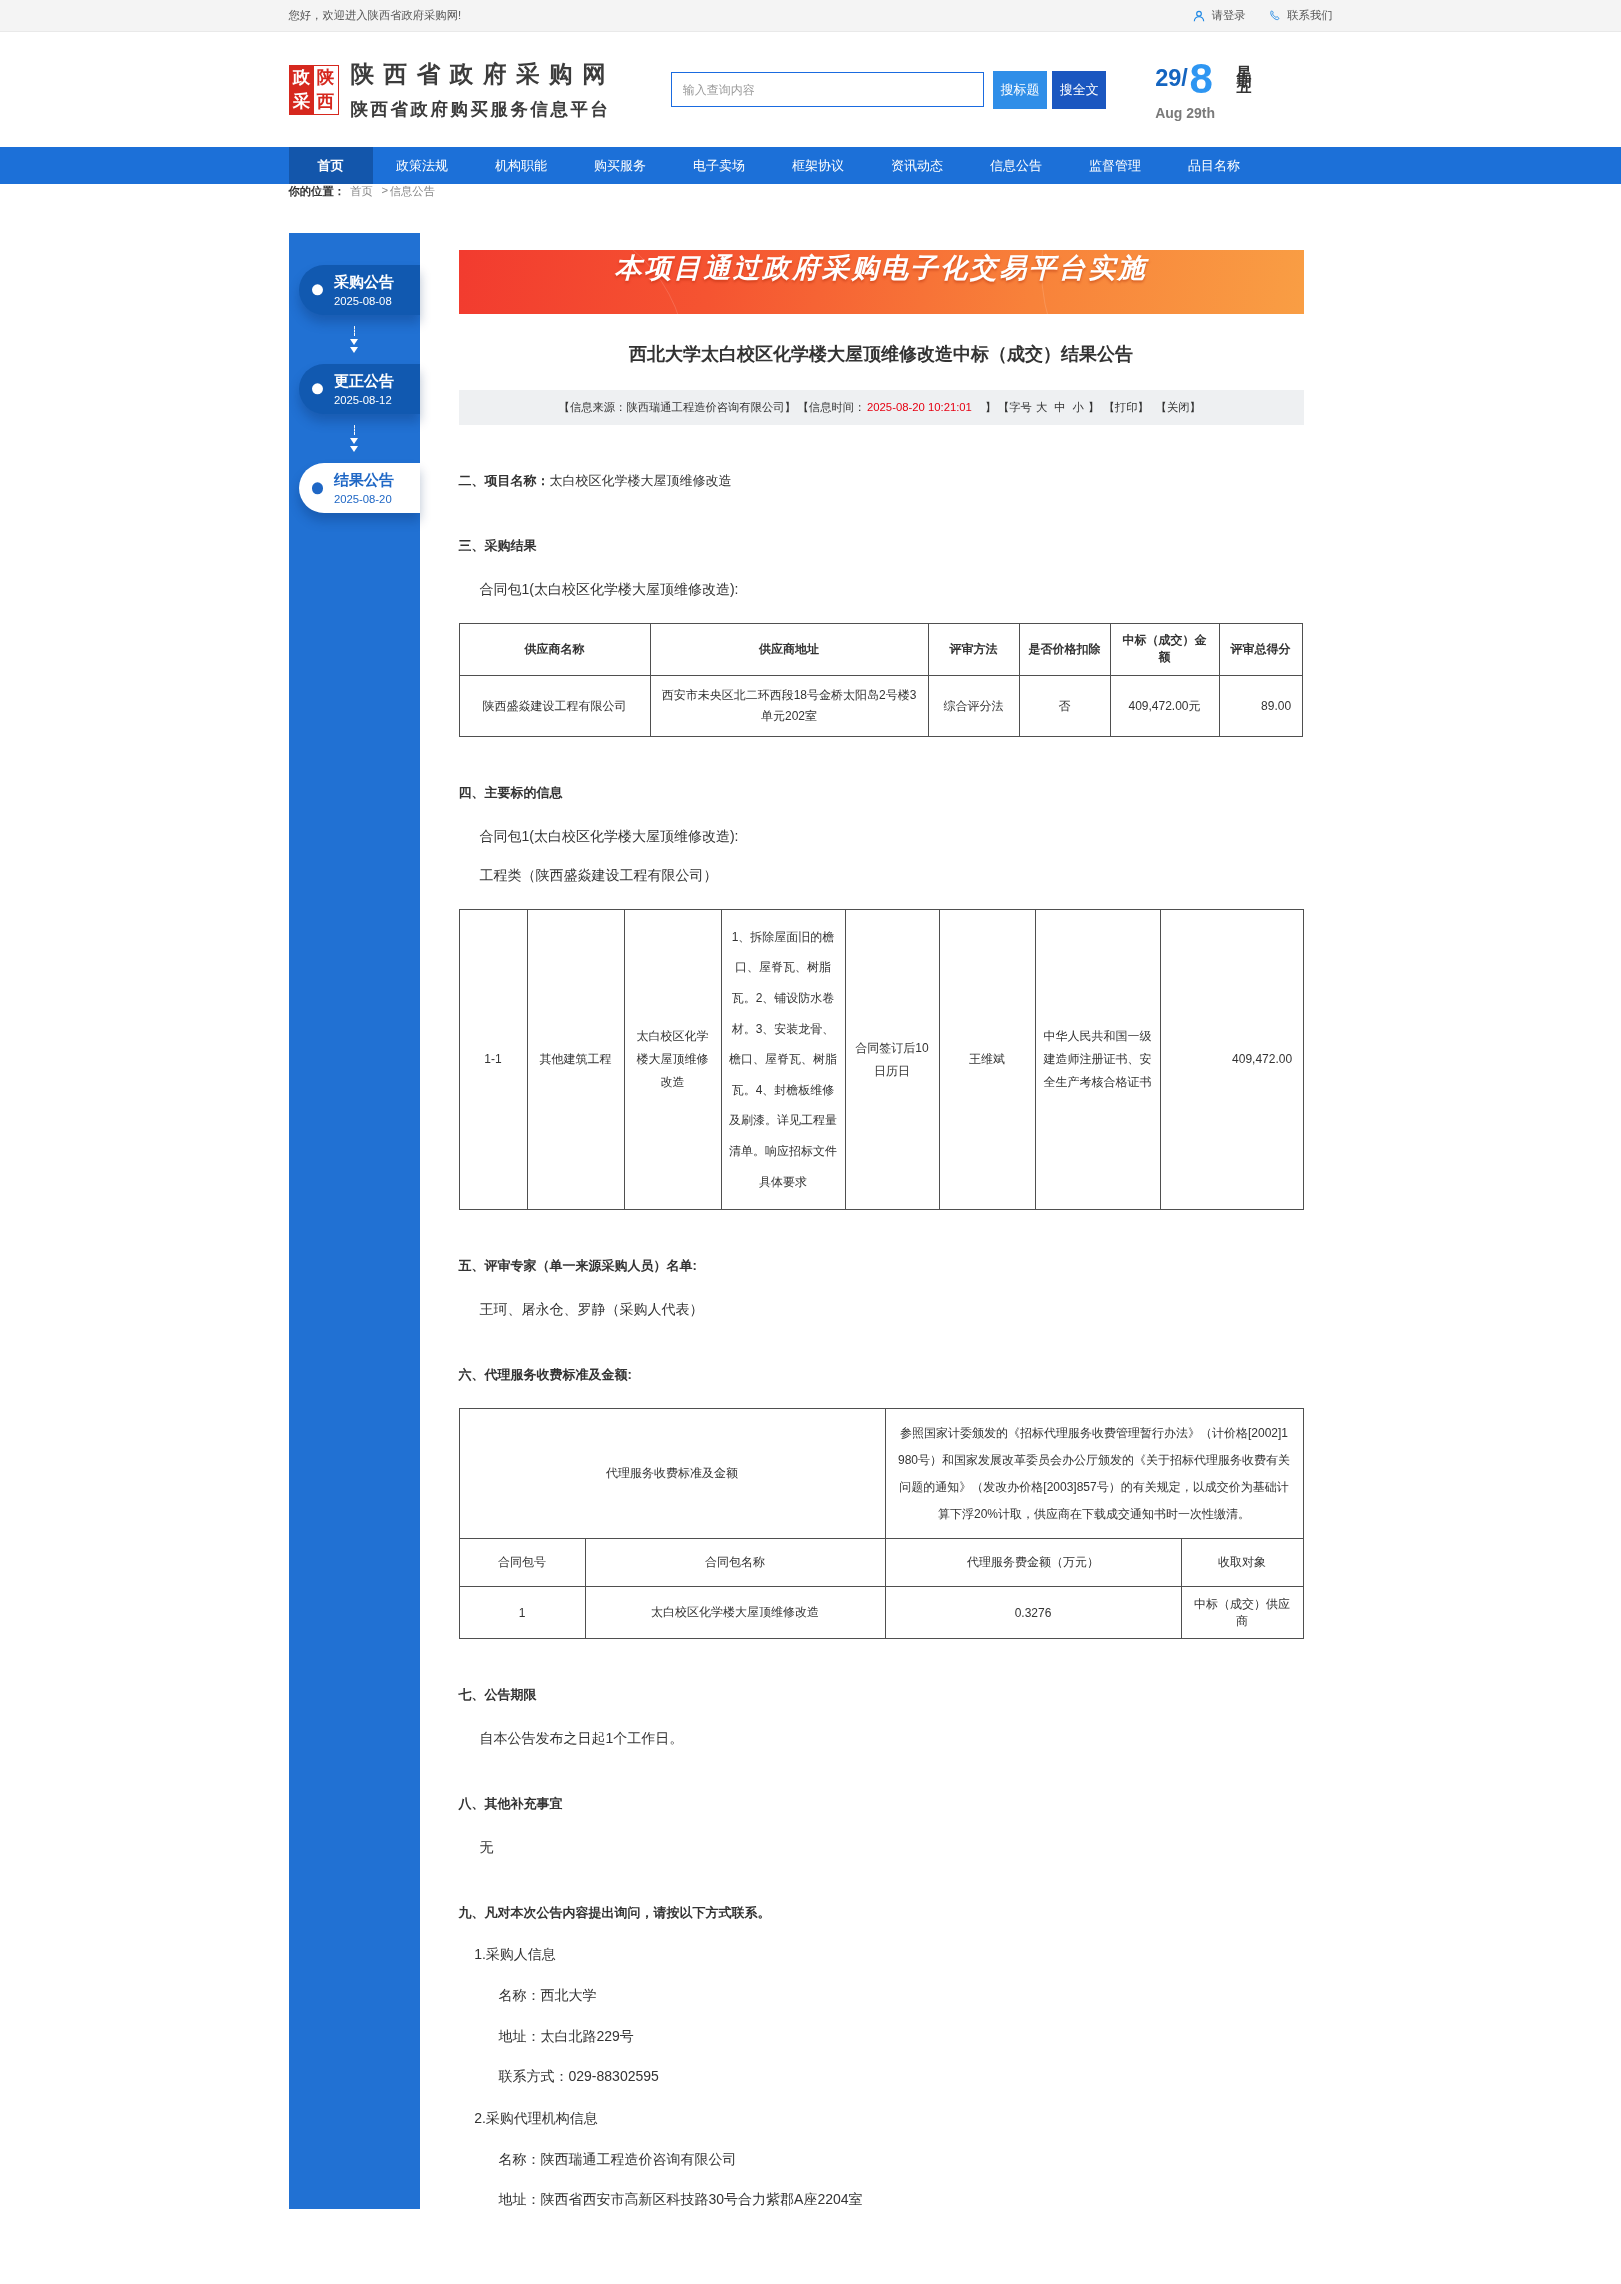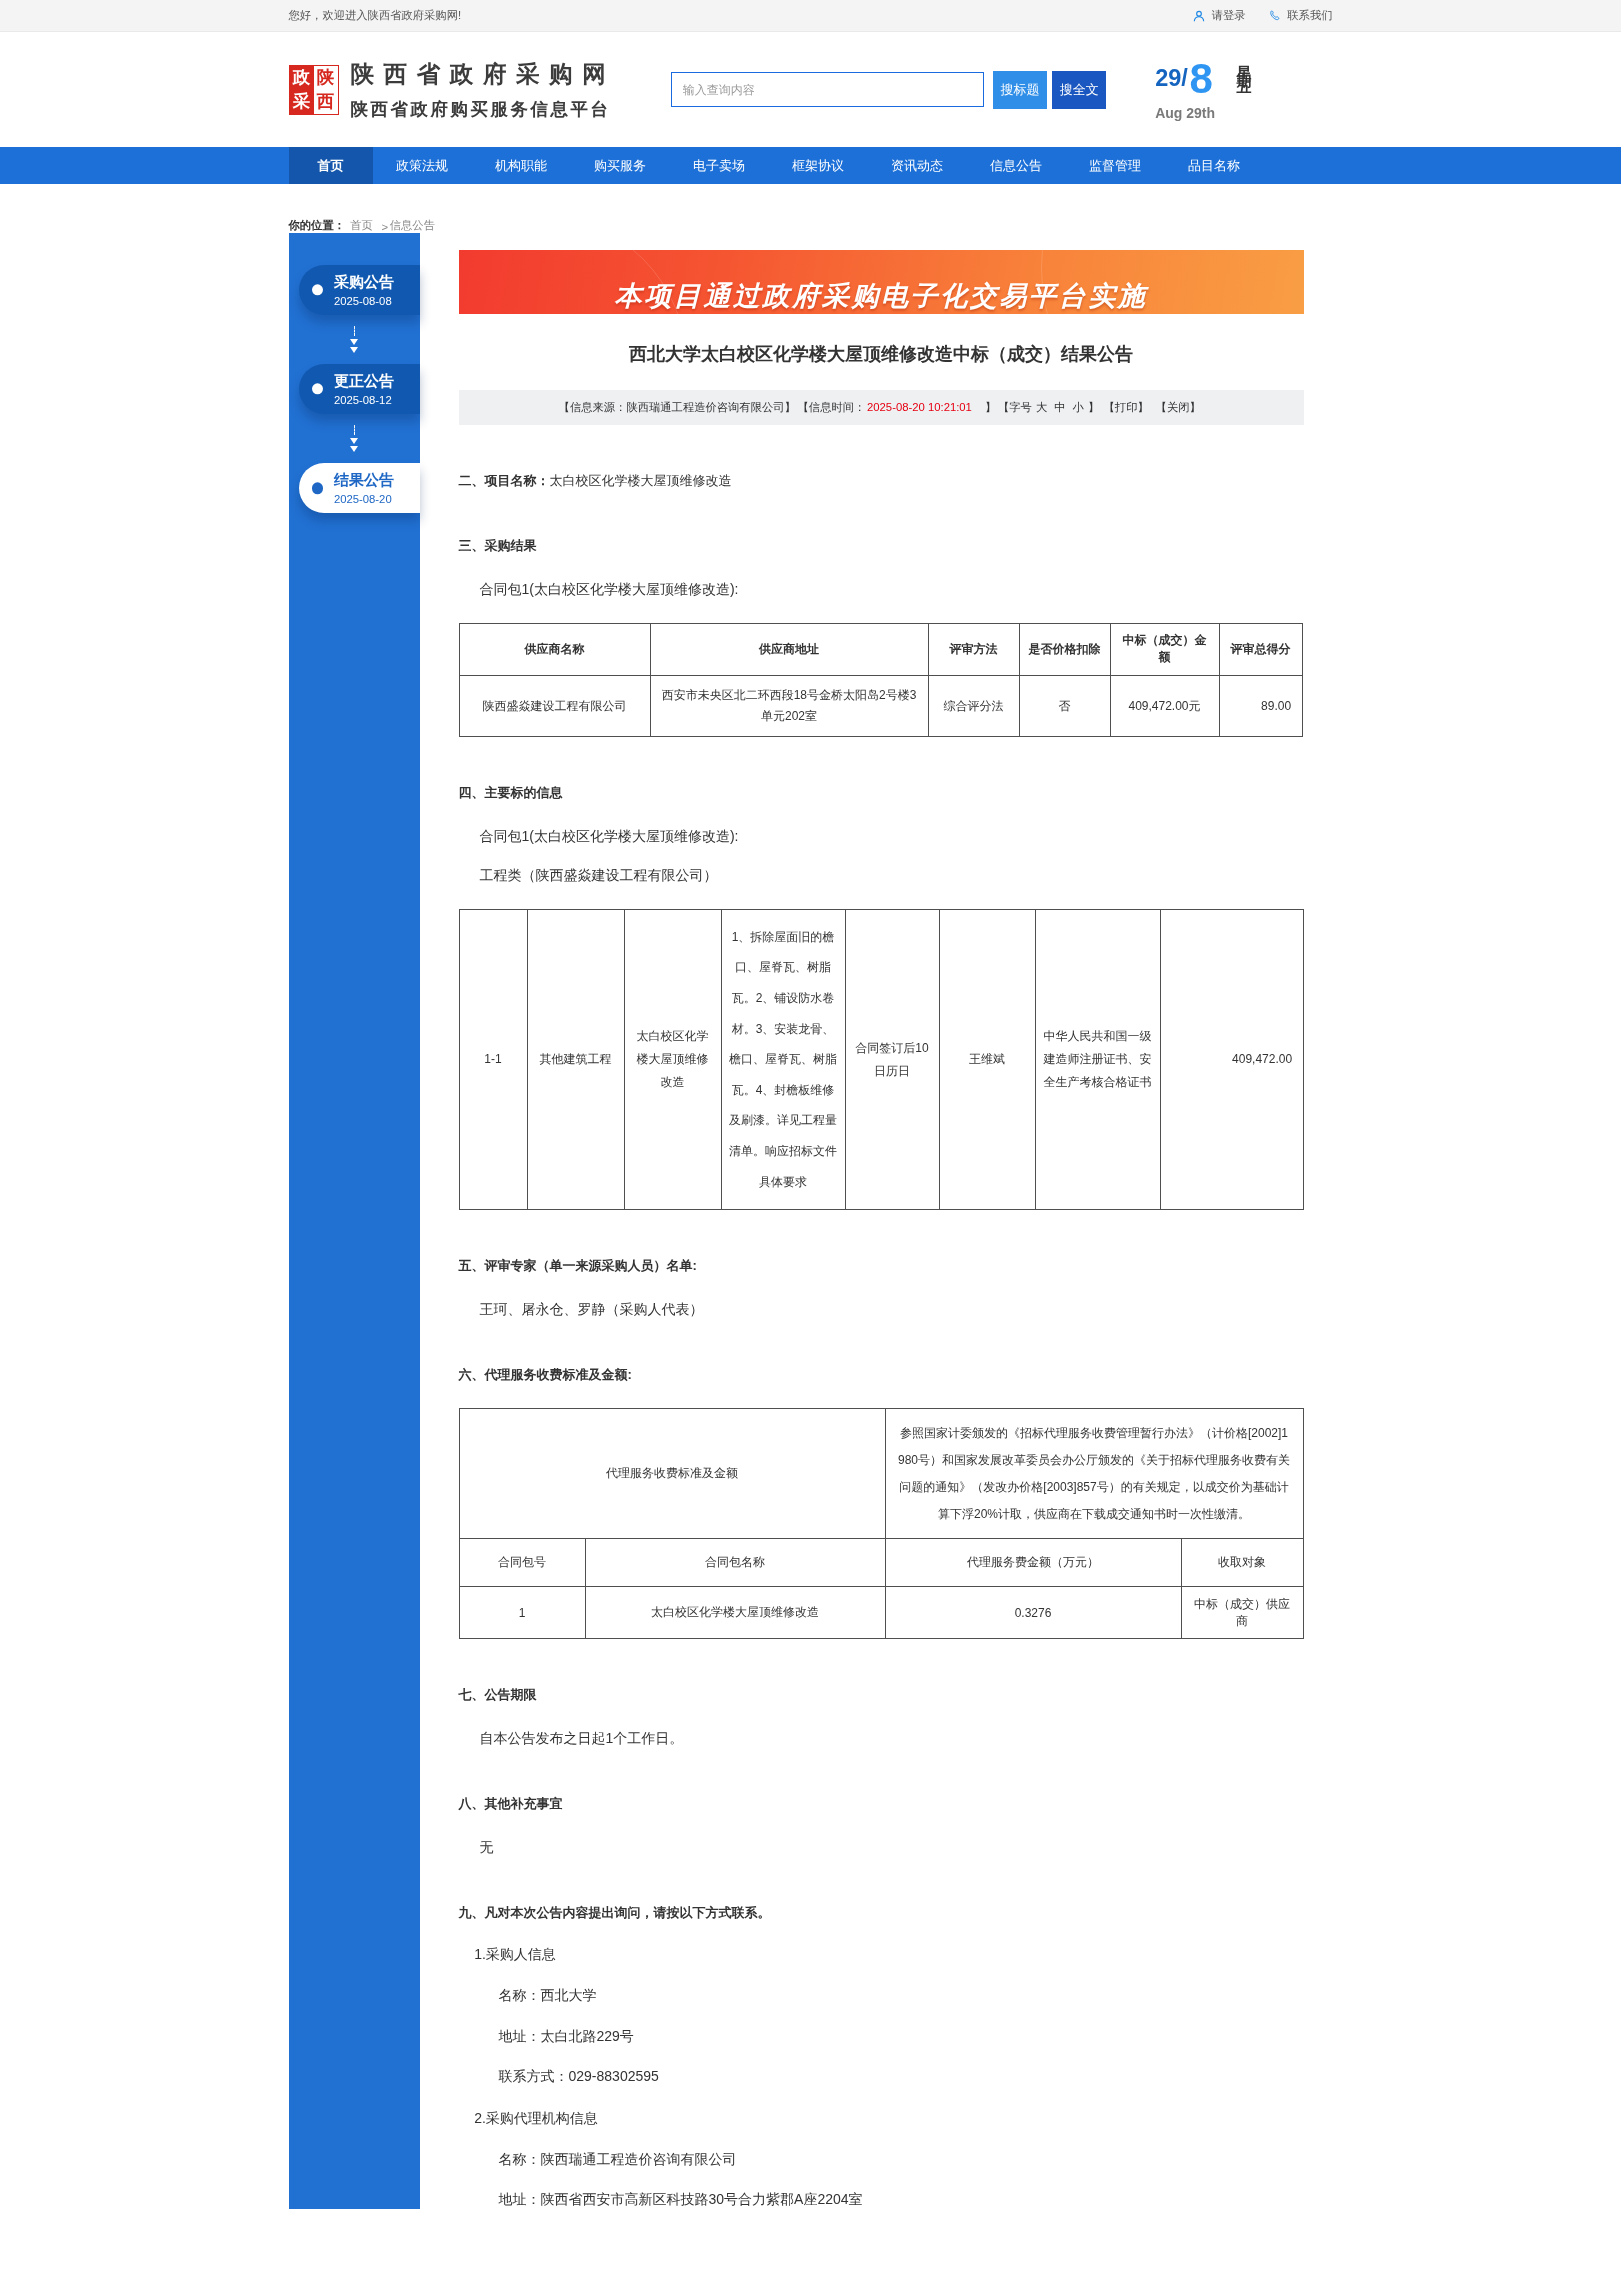--- a/index.html
+++ b/index.html
@@ -37,39 +37,39 @@
   .d-week { writing-mode:vertical-rl; font-size:15px; font-weight:bold; color:#333; letter-spacing:7.8px; height:73px; }
 
   
   .nav { height:37px; background:#1c70d8; }
   .nav-inner { display:flex; height:100%; }
   .nav-item { color:#fff; font-size:13px; line-height:37px; padding:0 23.5px; cursor:pointer; white-space:nowrap; }
   .nav-item.active { background:#1356ab; font-weight:bold; padding:0 29px; }
 
   
   .crumbbar { height:49px; background:#fff; }
-  .crumb-inner { height:100%; display:flex; align-items:flex-end; font-size:11.3px; color:#888; gap:5.2px; }
+  .crumb-inner { height:100%; display:flex; align-items:flex-start; font-size:11.3px; color:#888; gap:5.2px; }
   .crumb-label { font-weight:bold; color:#333; }
   .crumb-link { color:#888; cursor:pointer; text-decoration:none; }
 
   
   .content { display:flex; align-items:stretch; min-height:1912px; }
   .sidebar { width:131px; background:#2171d3; padding-top:32px; flex:0 0 auto; }
   .tl-item { position:relative; margin-left:10.4px; background:#1159b0; border-radius:26px 0 0 26px; padding:7.8px 5.2px 7.8px 35px; color:#fff; box-shadow:0 7.8px 10.4px rgba(8,40,92,.28); cursor:pointer; }
   .tl-dot { position:absolute; left:13px; top:50%; transform:translateY(-50%); width:11.3px; height:11.3px; border-radius:50%; background:#fff; }
   .tl-label { font-size:15px; font-weight:bold; }
   .tl-date { font-size:11.3px; margin-top:3.5px; }
   .tl-item.active { background:#fff; color:#1f67c5; }
   .tl-item.active .tl-dot { background:#1f67c5; }
   .tl-arrow { height:49px; display:flex; flex-direction:column; align-items:center; justify-content:center; gap:2.6px; }
   .tl-dash { width:0; height:10.4px; border-left:1.7px dashed #fff; }
   .tl-tri { width:0; height:0; border-left:4.4px solid transparent; border-right:4.4px solid transparent; border-top:6px solid #fff; }
 
   .main { flex:1; padding:16.5px 30px 0 39px; background:#fff; }
-  .banner { position:relative; height:64px; display:flex; align-items:flex-end; justify-content:center; overflow:hidden;
+  .banner { position:relative; height:64px; display:flex; align-items:flex-start; justify-content:center; overflow:hidden;
             background:linear-gradient(100deg,#f23b2f 0%,#f55431 30%,#f8823a 68%,#f99e44 100%); }
   .banner::before, .banner::after { content:""; position:absolute; border:1.7px solid rgba(255,255,255,.14); border-radius:50%; }
   .banner::before { width:296px; height:296px; left:-70px; top:-35px; }
   .banner::after { width:365px; height:365px; right:-104px; top:-165px; }
   .banner-text { color:#fff; font-size:27px; font-weight:bold; font-style:italic; letter-spacing:2.6px; text-shadow:0 1.7px 2.6px rgba(160,30,0,.4); z-index:1; }
 
   .art-title { margin-top:28px; text-align:center; font-size:18px; font-weight:bold; color:#333; }
   .meta { margin-top:24px; height:35px; background:#eef0f2; display:flex; align-items:center; justify-content:center; font-size:11.3px; color:#333; gap:1.7px; white-space:nowrap; }
   .meta .red { color:#e60012; }
   .meta .click { cursor:pointer; margin:0 2.6px; }

